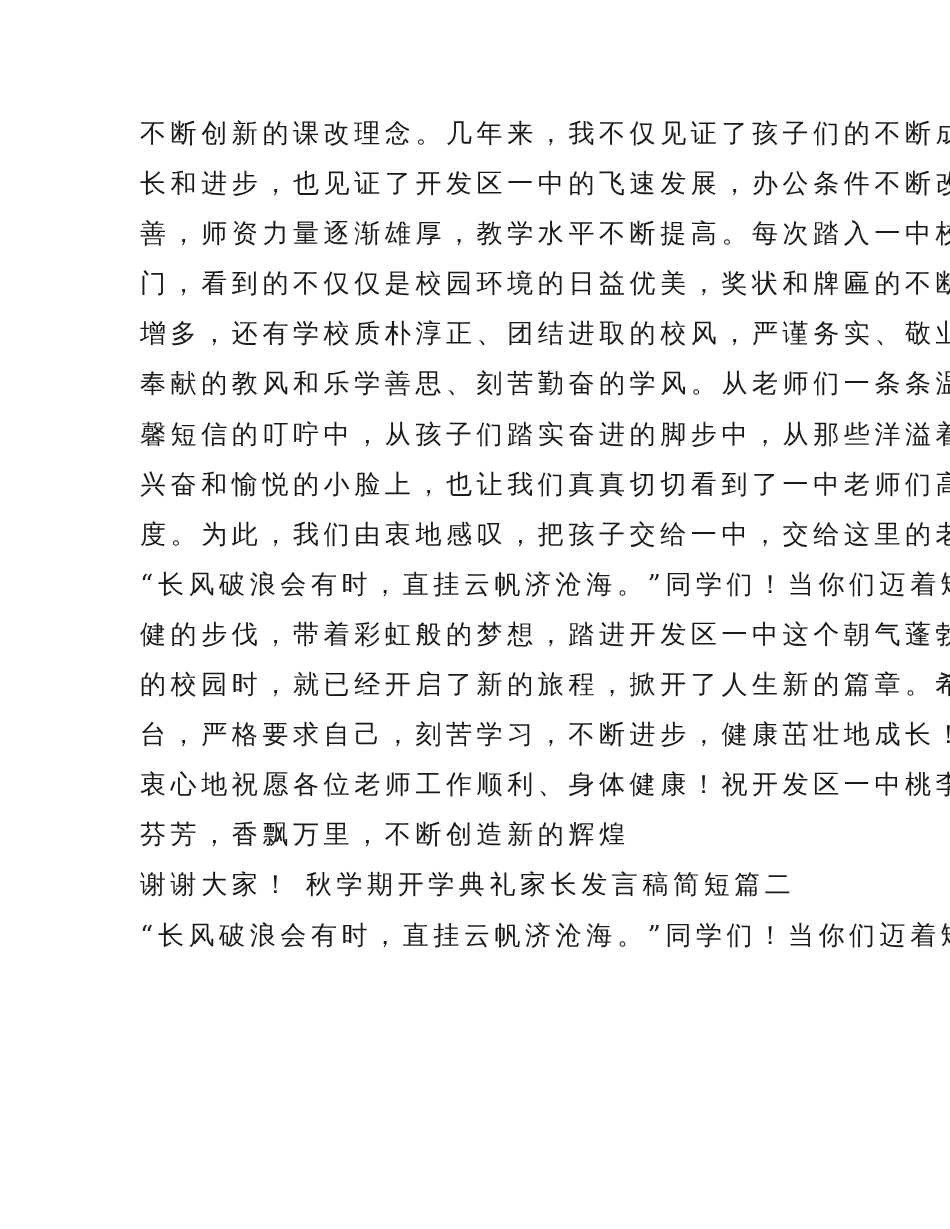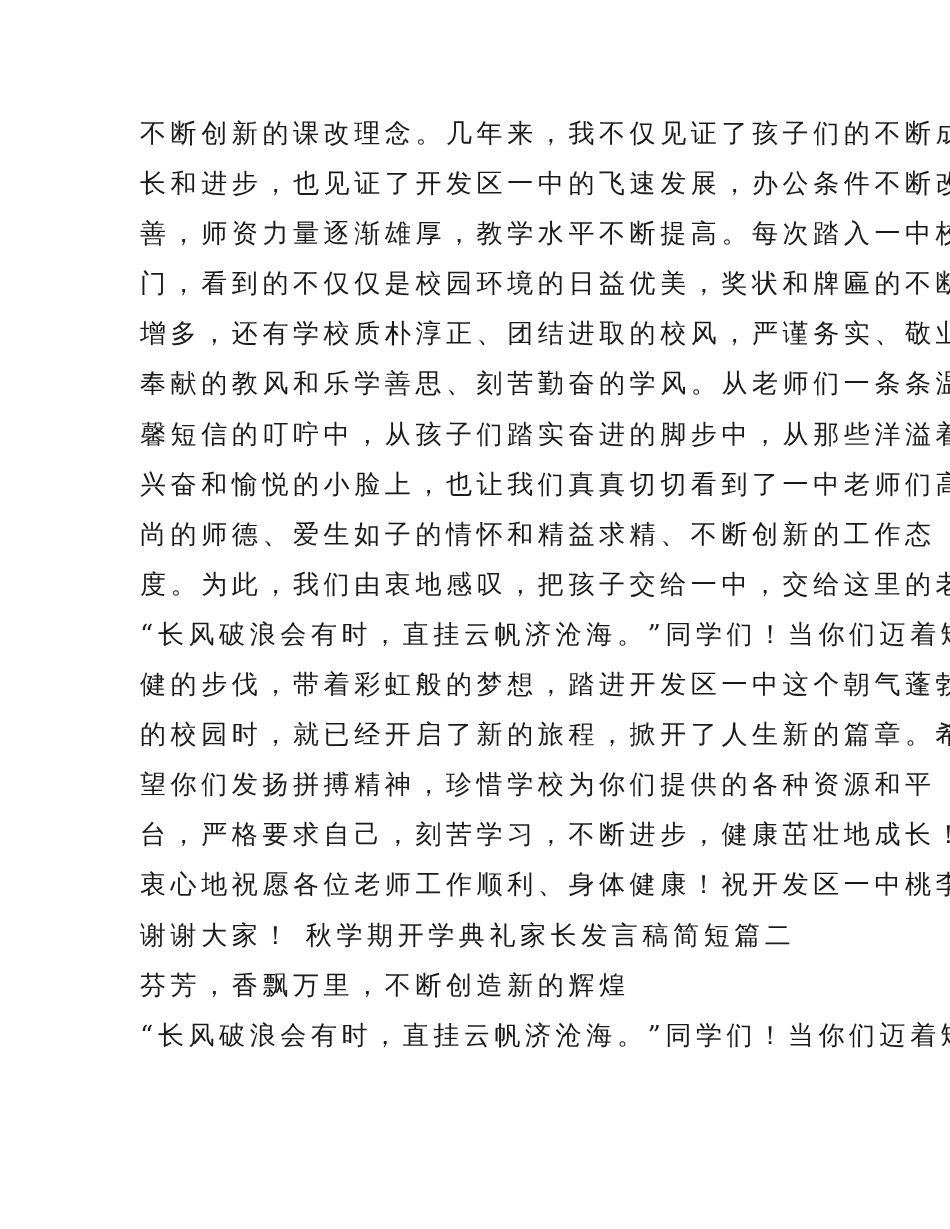--- a/index.html
+++ b/index.html
@@ -44,25 +44,23 @@
 <div class="page">
   <div class="text-block">
     <span class="line">不断创新的课改理念。几年来，我不仅见证了孩子们的不断成</span>
     <span class="line">长和进步，也见证了开发区一中的飞速发展，办公条件不断改</span>
     <span class="line">善，师资力量逐渐雄厚，教学水平不断提高。每次踏入一中校</span>
     <span class="line">门，看到的不仅仅是校园环境的日益优美，奖状和牌匾的不断</span>
     <span class="line">增多，还有学校质朴淳正、团结进取的校风，严谨务实、敬业</span>
     <span class="line">奉献的教风和乐学善思、刻苦勤奋的学风。从老师们一条条温</span>
     <span class="line">馨短信的叮咛中，从孩子们踏实奋进的脚步中，从那些洋溢着</span>
     <span class="line">兴奋和愉悦的小脸上，也让我们真真切切看到了一中老师们高</span>
-    <span class="line">尚的师德、爱生如子的情怀和精益求精、不断创新的工作态</span>
     <span class="line">度。为此，我们由衷地感叹，把孩子交给一中，交给这里的老</span>
     <span class="line">“长风破浪会有时，直挂云帆济沧海。”同学们！当你们迈着矫</span>
     <span class="line">健的步伐，带着彩虹般的梦想，踏进开发区一中这个朝气蓬勃</span>
     <span class="line">的校园时，就已经开启了新的旅程，掀开了人生新的篇章。希</span>
-    <span class="line">望你们发扬拼搏精神，珍惜学校为你们提供的各种资源和平</span>
     <span class="line">台，严格要求自己，刻苦学习，不断进步，健康茁壮地成长！</span>
     <span class="line">衷心地祝愿各位老师工作顺利、身体健康！祝开发区一中桃李</span>
+    <span class="line">芬芳，香飘万里，不断创造新的辉煌</span>
     <span class="line">谢谢大家！ 秋学期开学典礼家长发言稿简短篇二</span>
-    <span class="line">芬芳，香飘万里，不断创造新的辉煌</span>
     <span class="line">“长风破浪会有时，直挂云帆济沧海。”同学们！当你们迈着矫</span>
   </div>
 </div>
 
 </body></html>

